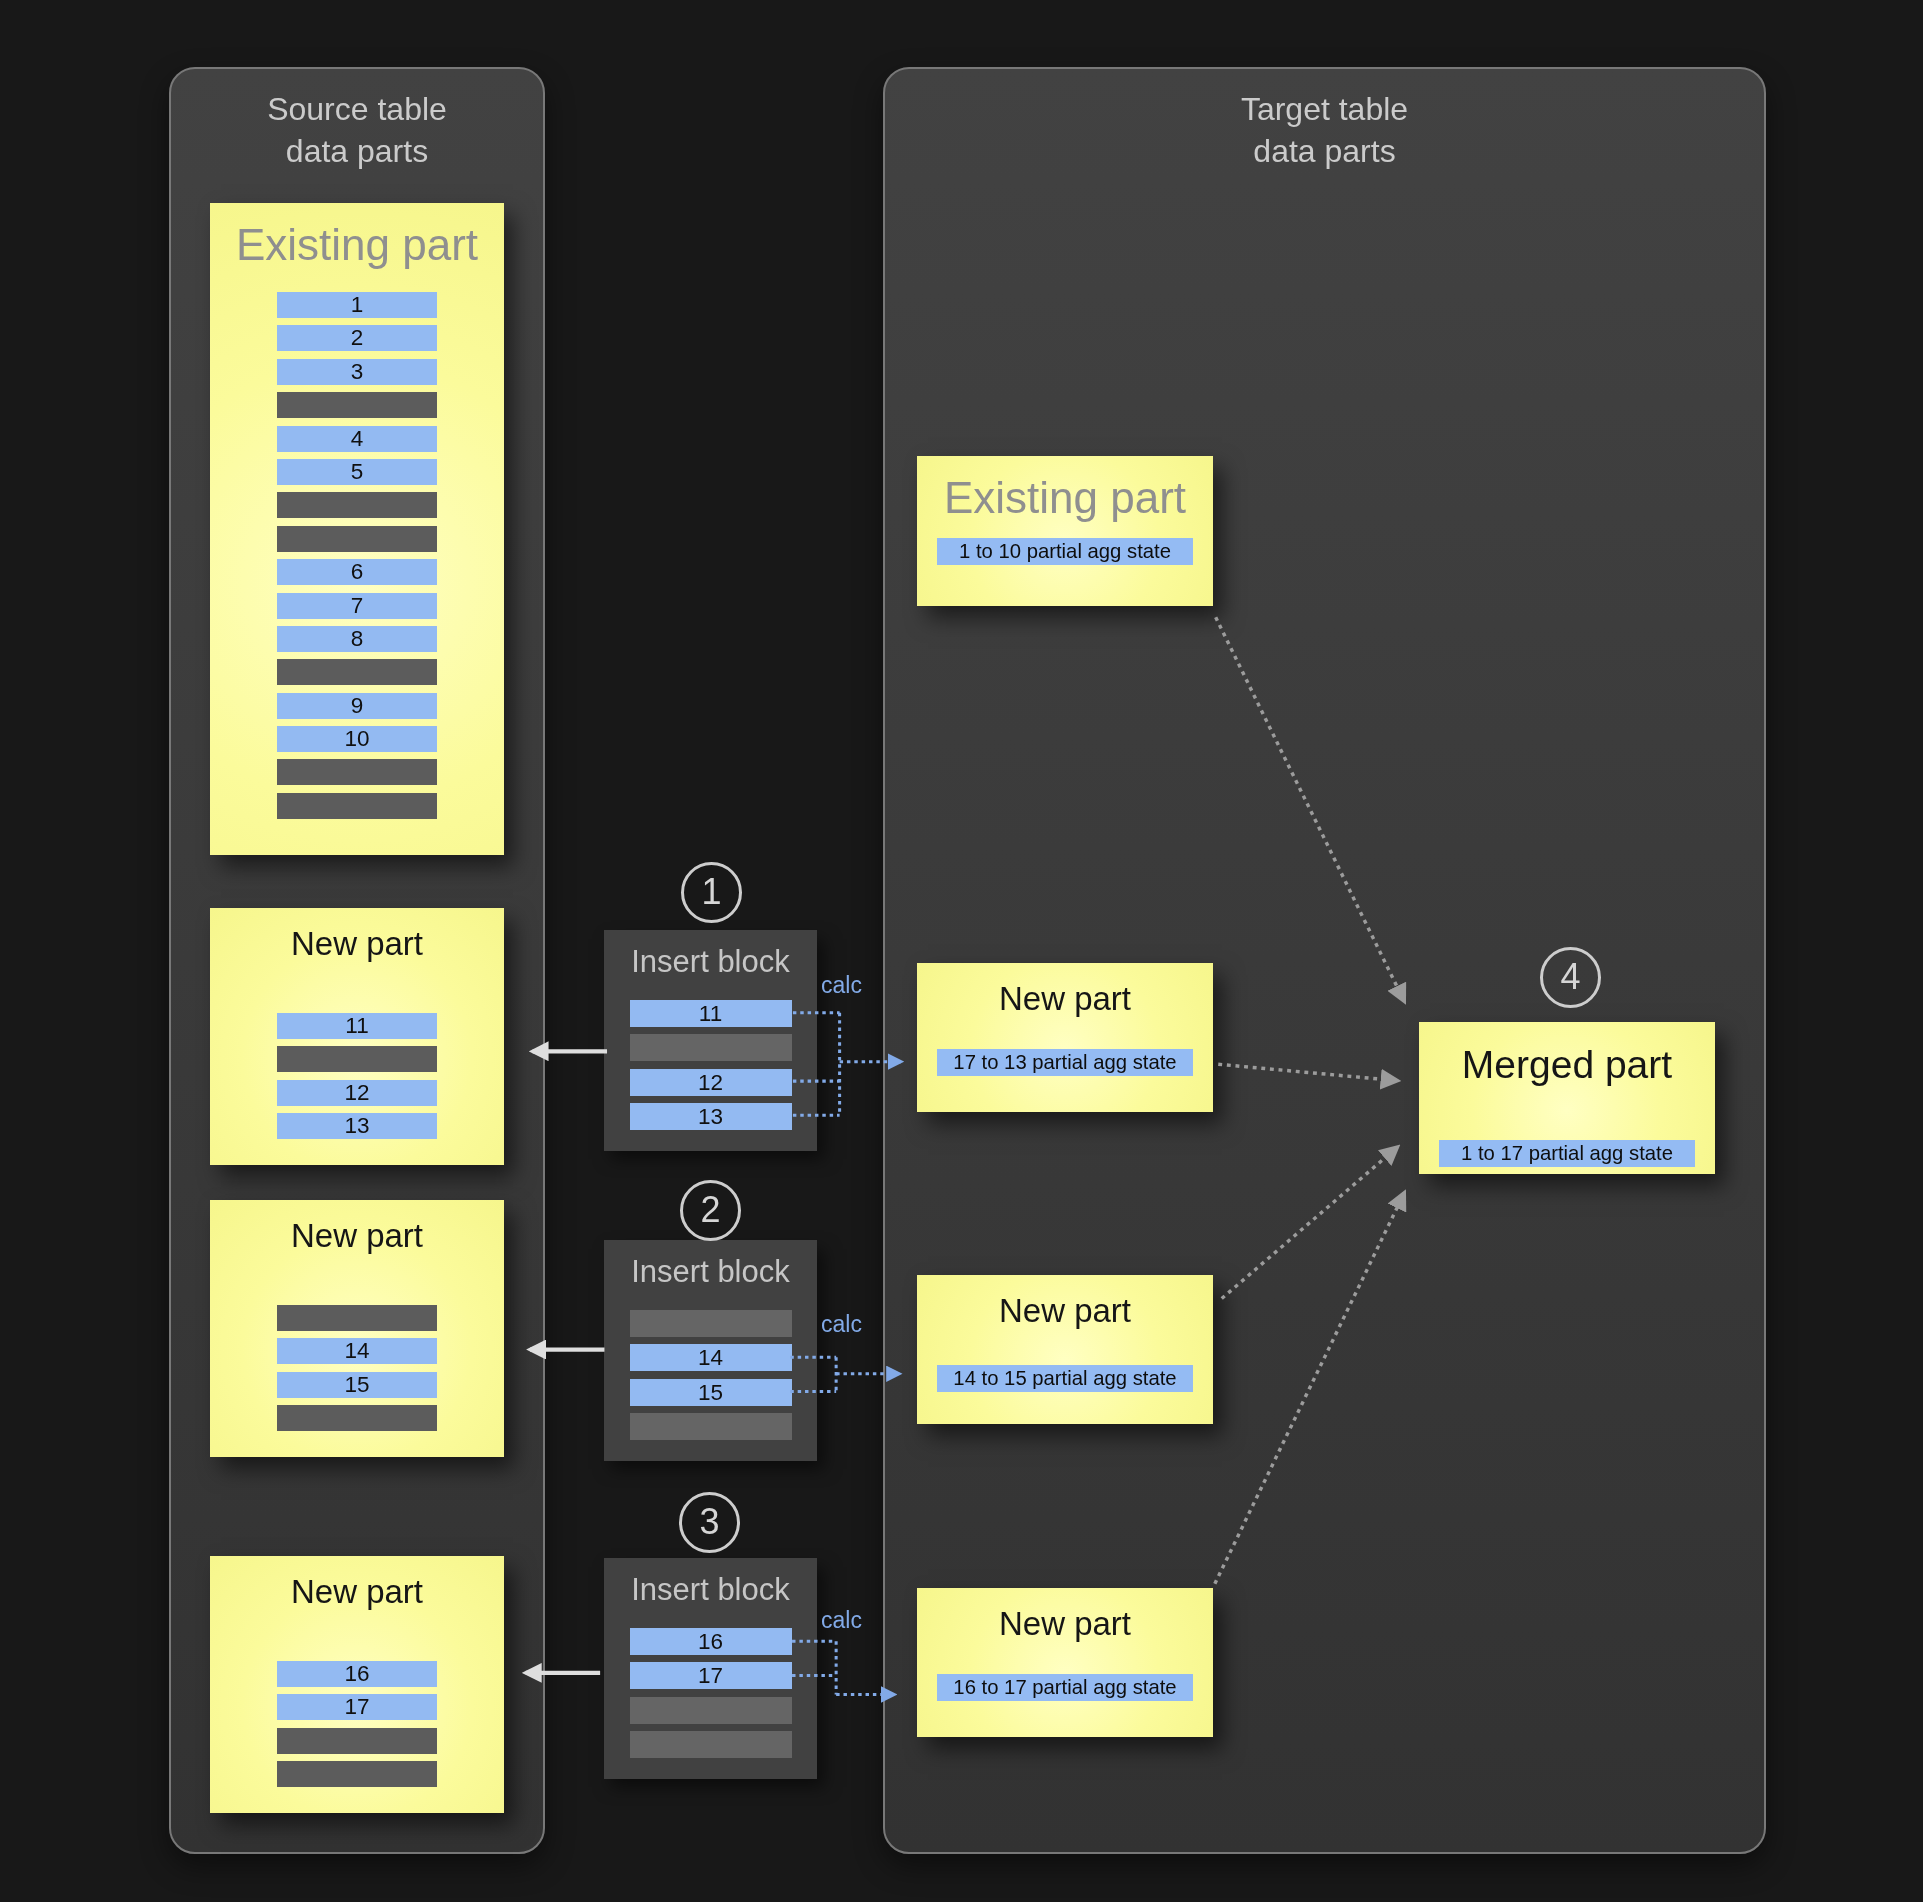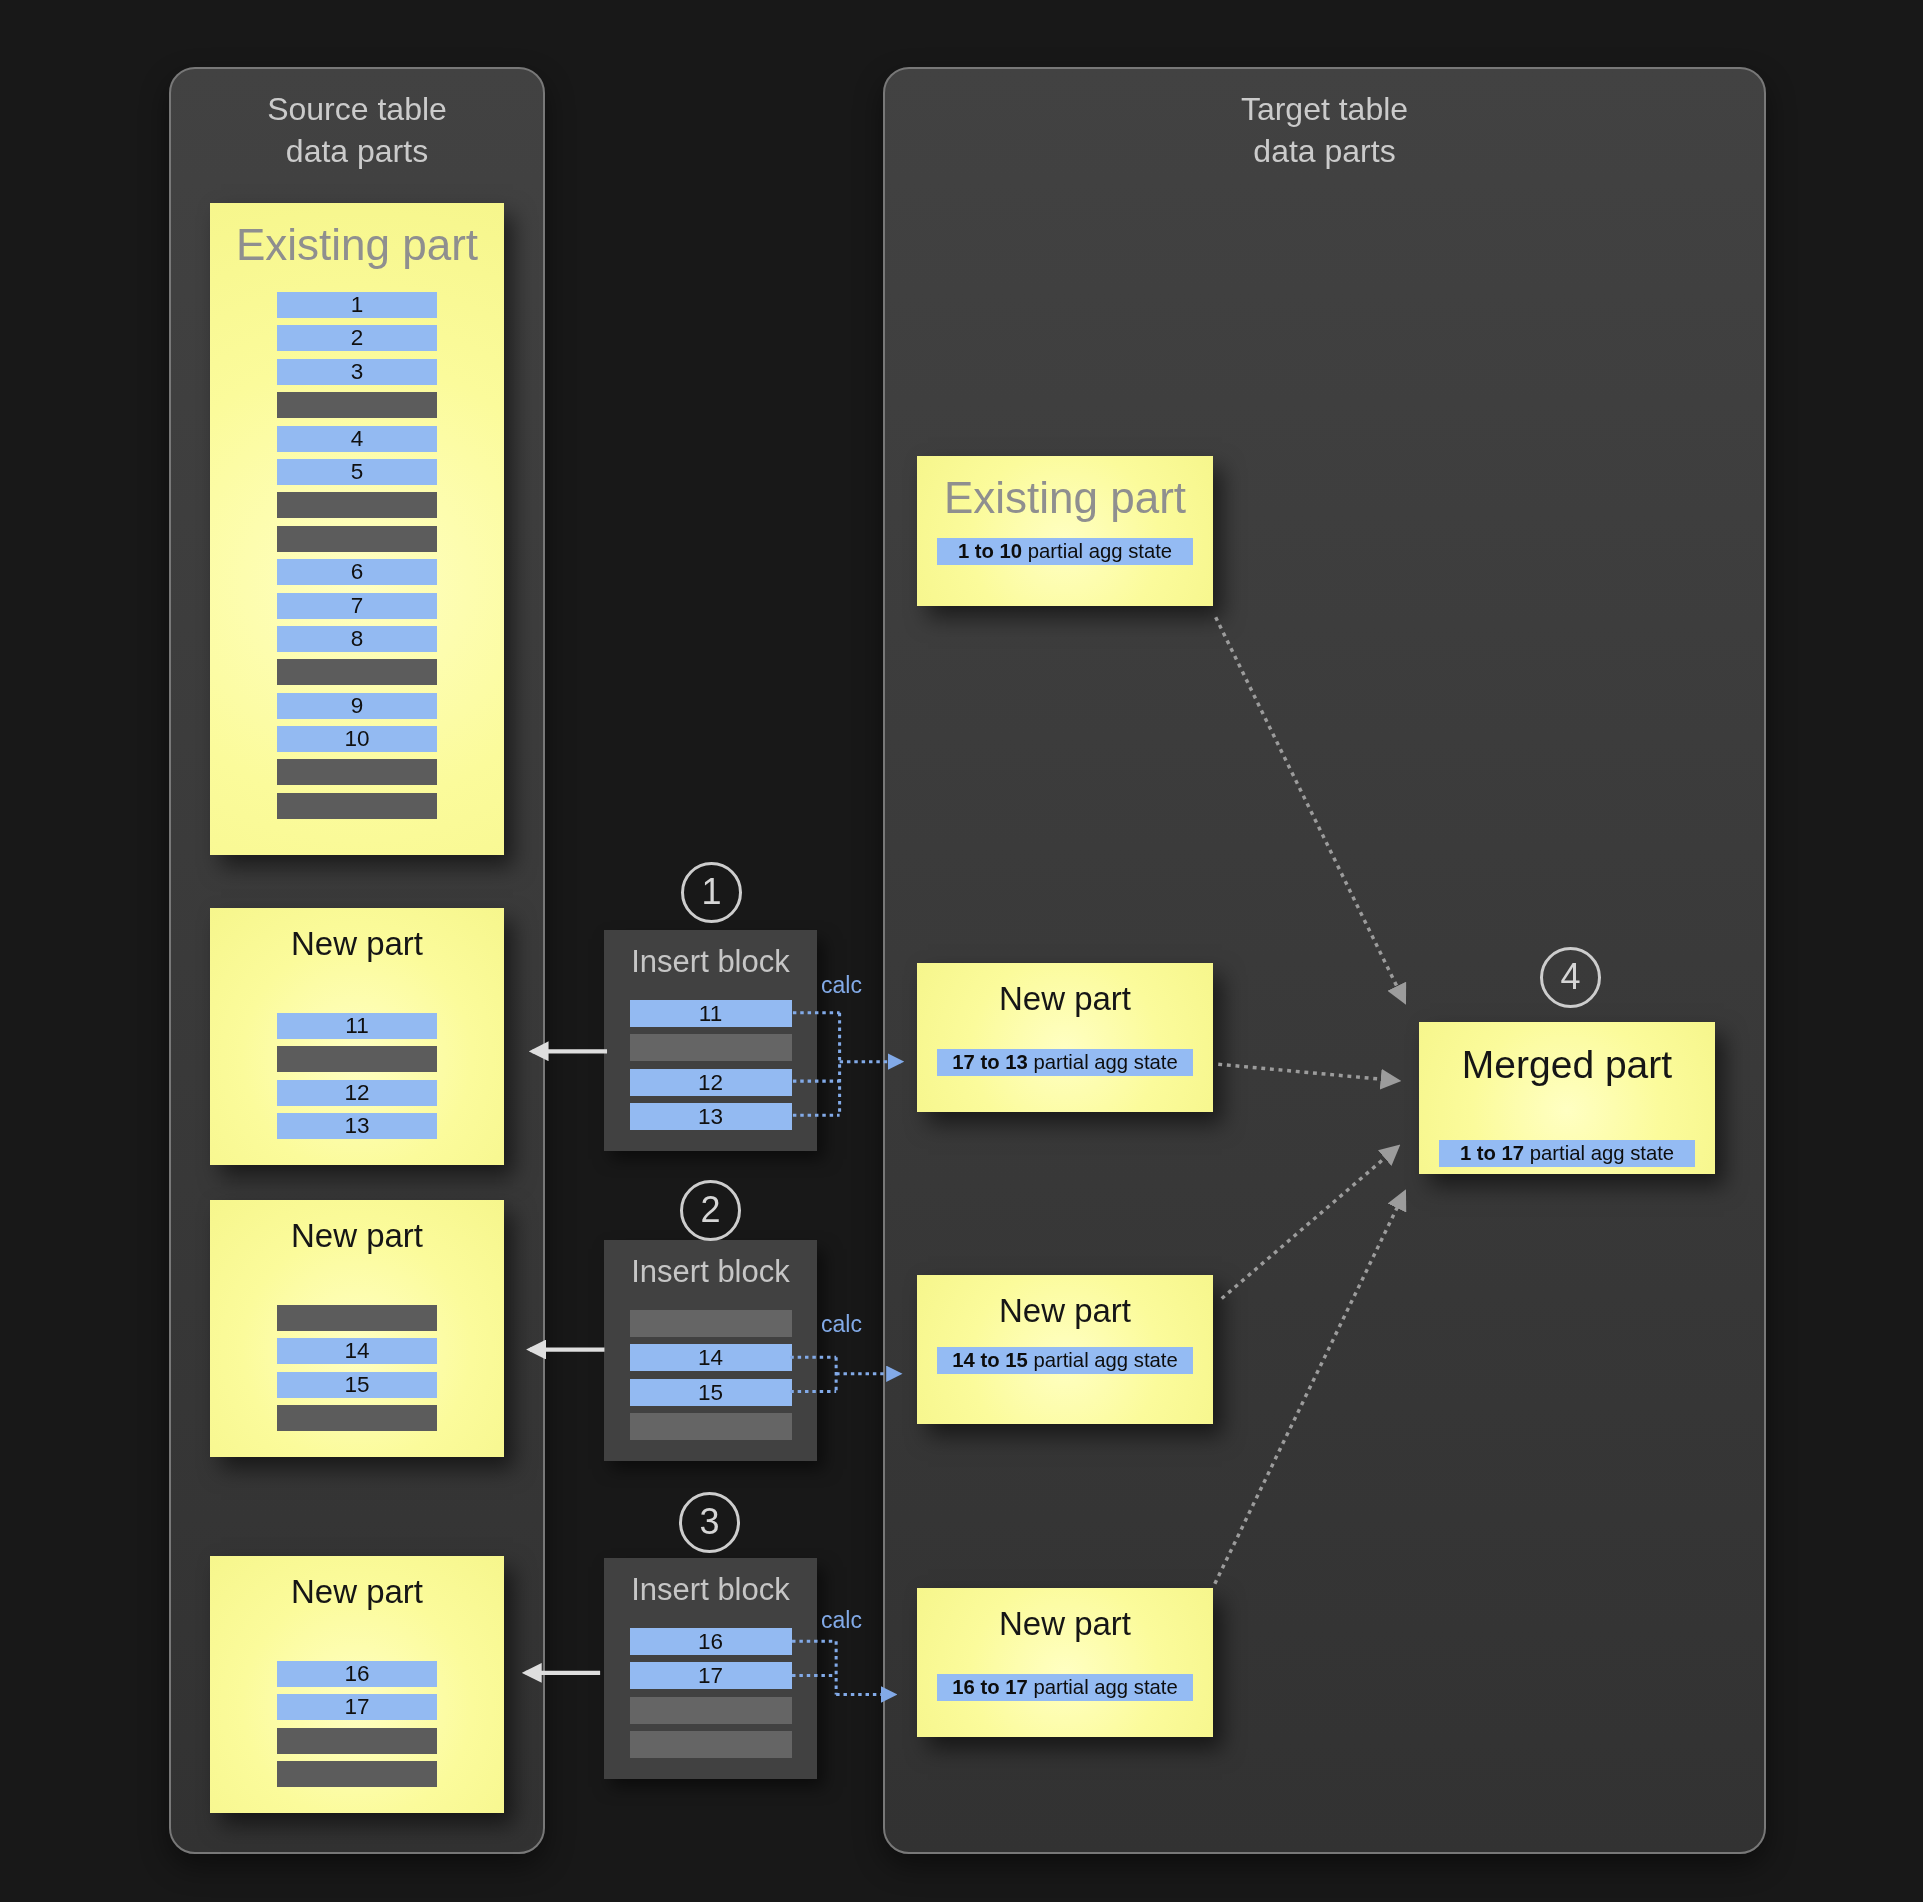--- a/index.html
+++ b/index.html
@@ -18,21 +18,21 @@
   .row{width:160px;height:26px;margin:0 auto 7.4px auto;}
   .row.blue{background:#93baf2;color:#101010;font-size:22.5px;line-height:26px;text-align:center;}
   .row.gray{background:#5c5c5c;}
   .iblock{position:absolute;background:#414141;box-shadow:7px 8.6px 15.6px rgba(0,0,0,.5);}
   .iblock-title{margin-top:14px;text-align:center;font-size:31px;color:#c6c6c6;}
   .iblock .row{width:162px;height:27px;margin-bottom:7.4px;}
   .iblock .row.blue{line-height:27px;}
   .iblock .row.gray{background:#656565;}
   .agg{position:absolute;left:50%;transform:translateX(-50%);width:256px;height:27px;background:#94bbf3;
        color:#0d0d0d;font-size:20.3px;line-height:27px;text-align:center;white-space:nowrap;}
-  .agg b{font-weight:700;}
+  .agg b{font-weight:400;}
   .step{position:absolute;width:55px;height:55px;border:3.5px solid #cdcdcd;border-radius:50%;
         color:#d6d6d6;font-size:36px;line-height:54px;text-align:center;}
   .calc{position:absolute;font-size:23px;color:#82aae8;}
   .overlay{position:absolute;left:0;top:0;pointer-events:none;}
 </style>
 </head>
 <body>
 
 <div class="canvas">
 
@@ -102,21 +102,21 @@
       <div class="agg" style="top:82px;"><b>1 to 10</b><span> partial agg state</span></div>
     </div>
 
     <div class="yellow" style="left:32px;top:894px;width:296px;height:149px;">
       <div class="part-title">New part</div>
       <div class="agg" style="top:86px;"><b>17 to 13</b><span> partial agg state</span></div>
     </div>
 
     <div class="yellow" style="left:32px;top:1206px;width:296px;height:149px;">
       <div class="part-title">New part</div>
-      <div class="agg" style="top:72px;"><b>14 to 15</b><span> partial agg state</span></div>
+      <div class="agg" style="top:90px;"><b>14 to 15</b><span> partial agg state</span></div>
     </div>
 
     <div class="yellow" style="left:32px;top:1519px;width:296px;height:149px;">
       <div class="part-title">New part</div>
       <div class="agg" style="top:86px;"><b>16 to 17</b><span> partial agg state</span></div>
     </div>
 
     <div class="yellow" style="left:534px;top:953px;width:296px;height:152px;">
       <div class="part-title big">Merged part</div>
       <div class="agg" style="top:84px;margin-top:34px;"><b>1 to 17</b><span> partial agg state</span></div>

